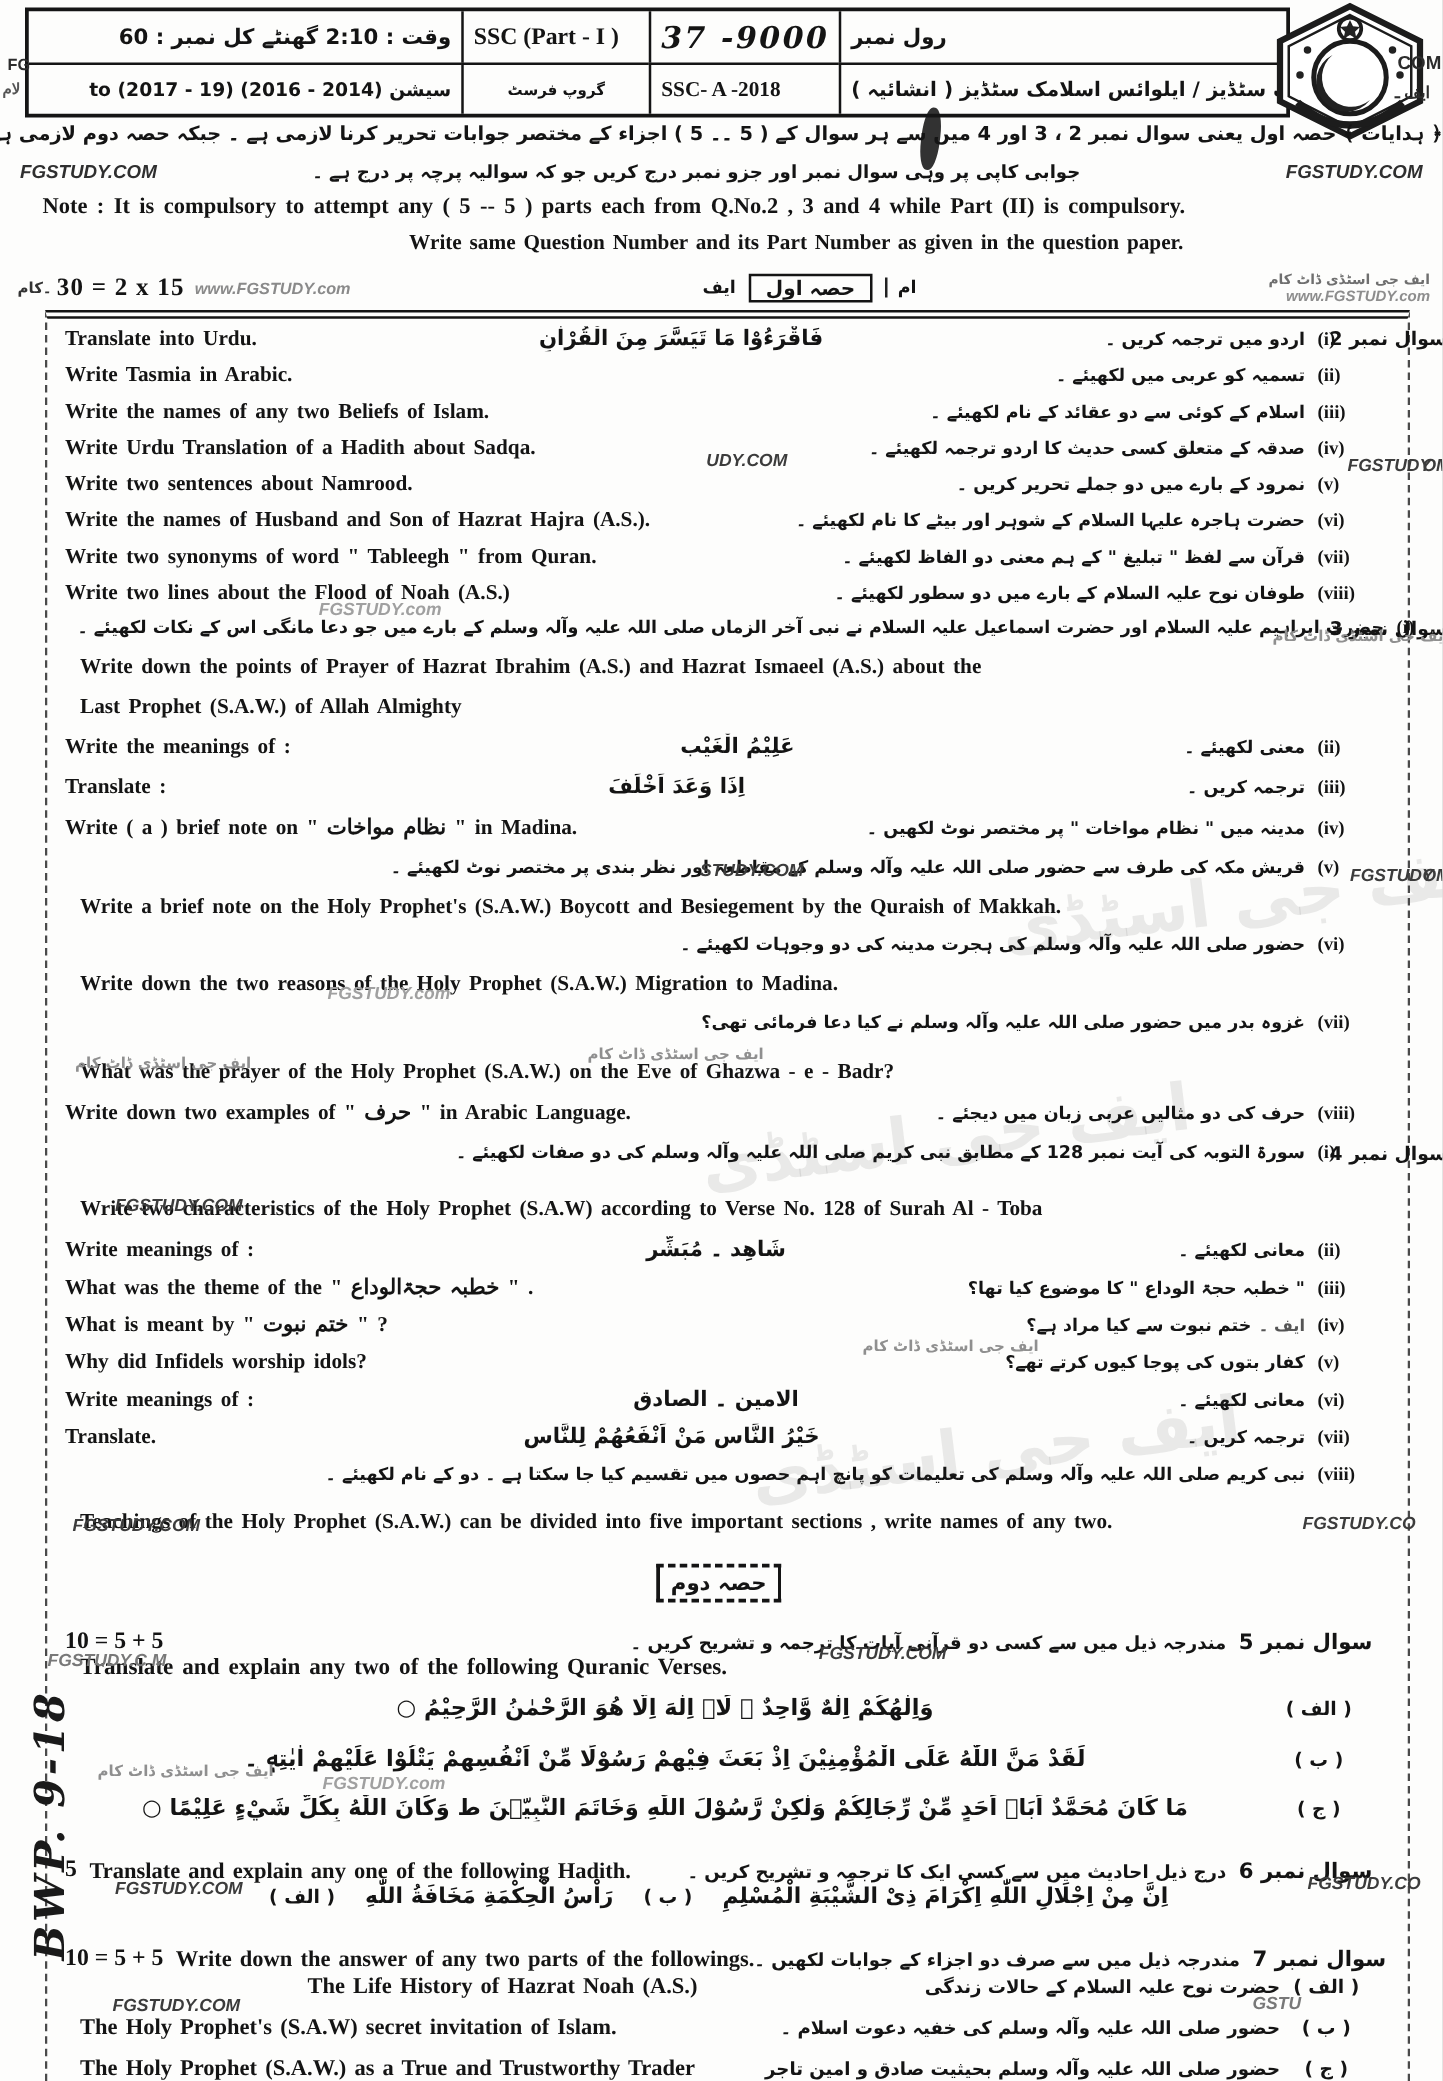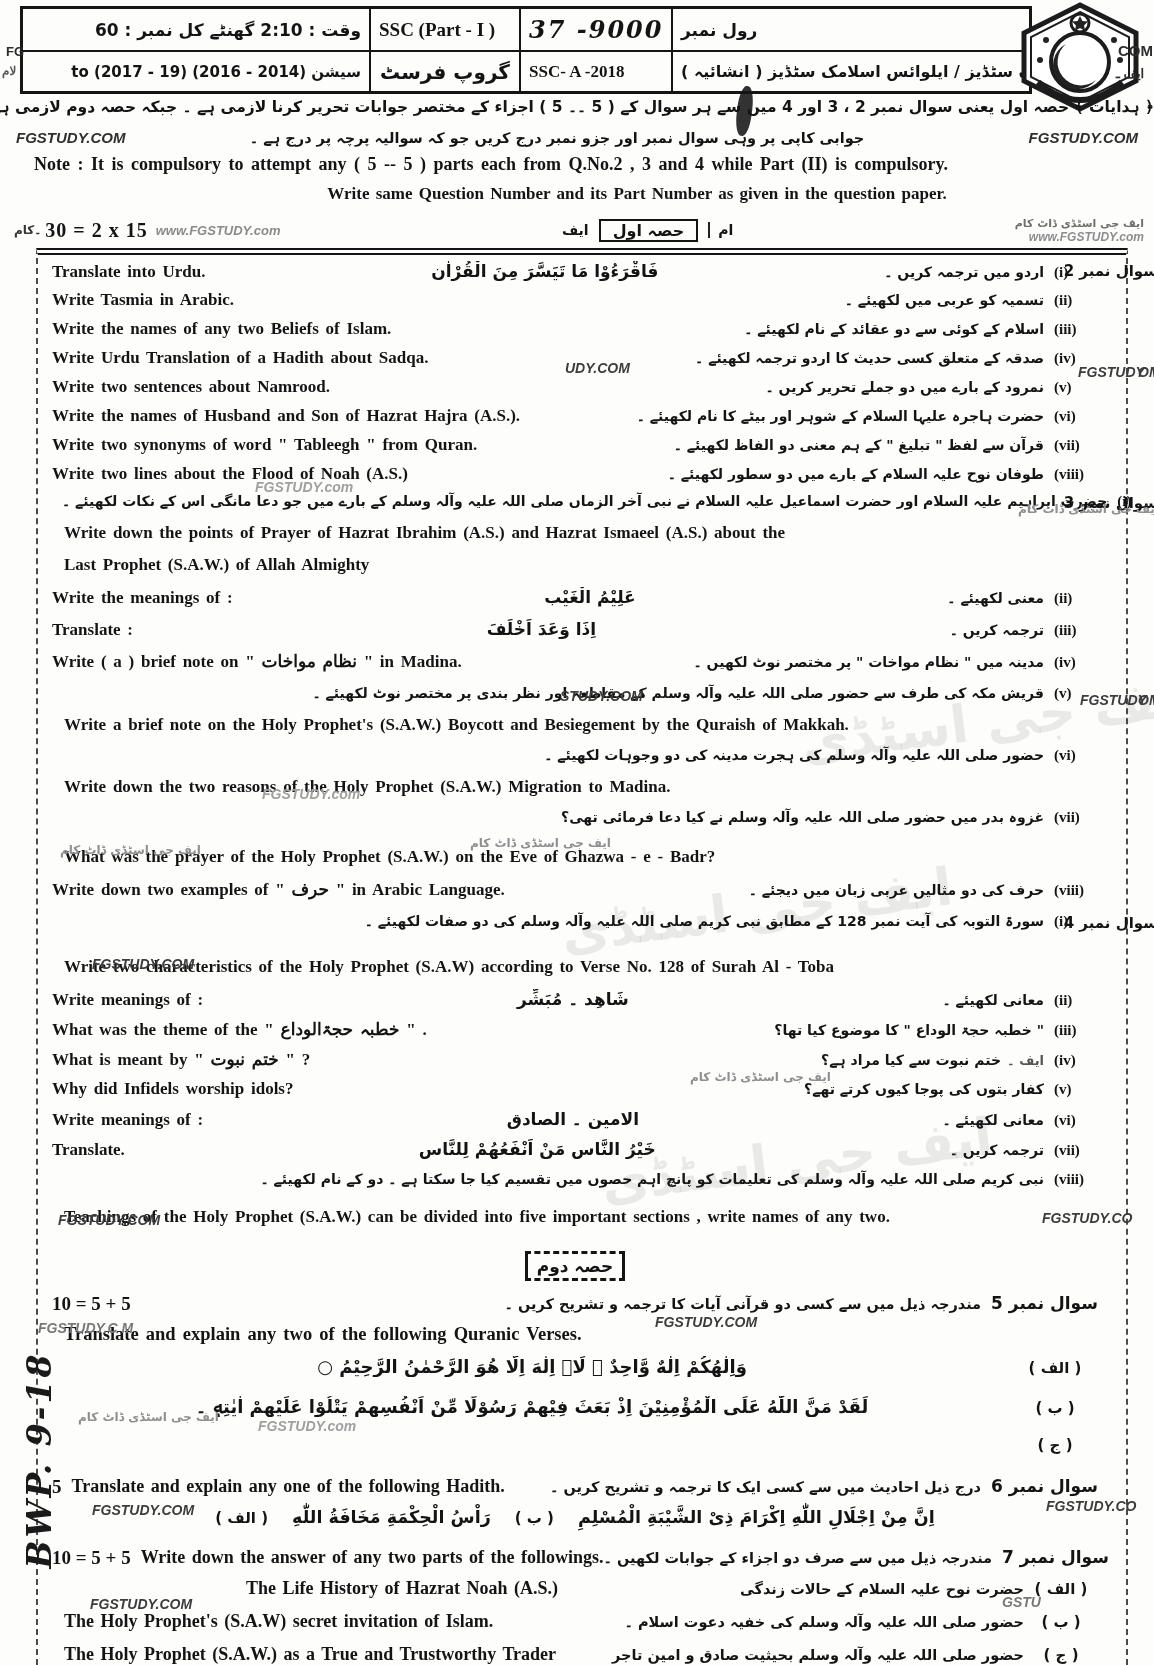--- a/index.html
+++ b/index.html
@@ -51,21 +51,21 @@
   .q-frag{font:700 13px "DejaVu Sans",sans-serif;direction:rtl;color:#555;padding-left:6px;}
   .q-num{width:54px;flex:none;text-align:left;padding-left:10px;font:700 15px "Liberation Serif",serif;box-sizing:border-box;}
   .q-label{position:absolute;right:-60px;top:1px;width:64px;direction:rtl;white-space:nowrap;
            font:700 15px "DejaVu Sans",sans-serif;}
   .qrow-en{height:32px;line-height:30px;font:700 17px "Liberation Serif",serif;word-spacing:2.5px;padding-left:12px;}
   .qrow-en.big{font-size:18.5px;height:32px;}
   
   .sec2wrap{height:54px;display:flex;justify-content:center;align-items:center;}
   .sec2box{border:3px solid #141414;border-top-style:dashed;border-bottom-style:dashed;
            padding:2px 9px;font:700 17px "DejaVu Sans",sans-serif;direction:rtl;}
-  .p2row{display:flex;align-items:flex-start;height:31px;line-height:27px;position:relative;}
+  .p2row{display:flex;align-items:flex-end;height:31px;line-height:27px;position:relative;}
   .p2-marks{font:700 19px "Liberation Serif",serif;white-space:pre;}
   .p2-en{font:700 18px "Liberation Serif",serif;padding-left:10px;word-spacing:2px;white-space:nowrap;}
   .p2-ur-group{margin-left:auto;direction:rtl;display:flex;align-items:baseline;gap:10px;}
   .p2-qlabel{font:700 17px "DejaVu Sans",sans-serif;white-space:nowrap;}
   .p2-ur{font:700 14.5px "DejaVu Sans",sans-serif;white-space:nowrap;}
   .vrow{direction:rtl;display:flex;align-items:baseline;height:40px;line-height:34px;}
   .v-num{width:86px;flex:none;font:700 15px "DejaVu Sans",sans-serif;text-align:center;}
   .v-text{flex:1;text-align:center;font:700 18px "DejaVu Sans",sans-serif;white-space:nowrap;overflow:hidden;}
   .hrow{display:flex;justify-content:center;gap:24px;align-items:baseline;height:40px;line-height:34px;}
   .h-num{font:700 15px "DejaVu Sans",sans-serif;direction:rtl;}
@@ -92,21 +92,21 @@
 <body>
 
 <div class="page">
 
   <div class="htable">
     <div class="hcell r1 c1 ur" style="font-size:17px;justify-content:space-between;">وقت : 2:10 گھنٹے       کل نمبر : 60</div>
     <div class="hcell r1 h-ssc">SSC (Part - I )</div>
     <div class="hcell r1 hand">37 -9000</div>
     <div class="hcell r1 h-roll ur">رول نمبر</div>
     <div class="hcell c1 h-sess ur">سیشن   (2014 - 2016)  to  (2017 - 19)</div>
-    <div class="hcell ur" style="justify-content:center;font-size:20px;text-align:right;">گروپ فرسٹ</div>
+    <div class="hcell ur" style="justify-content:center;font-size:12px;text-align:right;">گروپ فرسٹ</div>
     <div class="hcell h-ssc" style="font-size:17px;">SSC- A -2018</div>
     <div class="hcell h-title ur">اسلامک سٹڈیز / ایلوائس اسلامک سٹڈیز ( انشائیہ )</div>
   </div>
 
   <div class="emblem">
     <svg width="128" height="110" viewBox="0 0 128 110">
       <polygon points="64,3 120,31 120,79 64,107 8,79 8,31" fill="#fff" stroke="#1c1c1c" stroke-width="5"></polygon>
       <polygon points="64,10 113,35 113,75 64,100 15,75 15,35" fill="none" stroke="#1c1c1c" stroke-width="2"></polygon>
       <circle cx="64" cy="60" r="29" fill="none" stroke="#1c1c1c" stroke-width="4"></circle>
       <path d="M50,42 a24,24 0 1,0 30,36 a19,19 0 1,1 -30,-36" fill="#222"></path>
@@ -315,20 +315,21 @@
         <div class="vrow">
           <span class="v-num">( الف )</span>
           <span class="v-text">وَاِلٰهُكُمْ اِلٰهٌ وَّاحِدٌ ۚ لَاۤ اِلٰهَ اِلَّا هُوَ الرَّحْمٰنُ الرَّحِيْمُ  ○</span>
         </div>
         <div class="vrow">
           <span class="v-num">( ب )</span>
           <span class="v-text">لَقَدْ مَنَّ اللّٰهُ عَلَى الْمُؤْمِنِيْنَ اِذْ بَعَثَ فِيْهِمْ رَسُوْلًا مِّنْ اَنْفُسِهِمْ يَتْلُوْا عَلَيْهِمْ اٰيٰتِهٖ ۔</span>
         </div>
         <div class="vrow">
           <span class="v-num">( ج )</span>
+          <span class="v-text">مَا كَانَ مُحَمَّدٌ اَبَاۤ اَحَدٍ مِّنْ رِّجَالِكُمْ وَلٰكِنْ رَّسُوْلَ اللّٰهِ وَخَاتَمَ النَّبِيّٖنَ ط وَكَانَ اللّٰهُ بِكُلِّ شَيْءٍ عَلِيْمًا  ○</span>
         </div>
         <div class="p2row">
           <span class="p2-marks">5</span>
           <span class="p2-en">Translate  and  explain  any  one  of  the  following  Hadith.</span>
           <span class="p2-ur-group">
             <span class="p2-qlabel">سوال نمبر 6</span>
             <span class="p2-ur">درج ذیل احادیث میں سے کسی ایک کا ترجمہ و تشریح کریں ۔</span>
           </span>
         </div>
         <div class="hrow">

